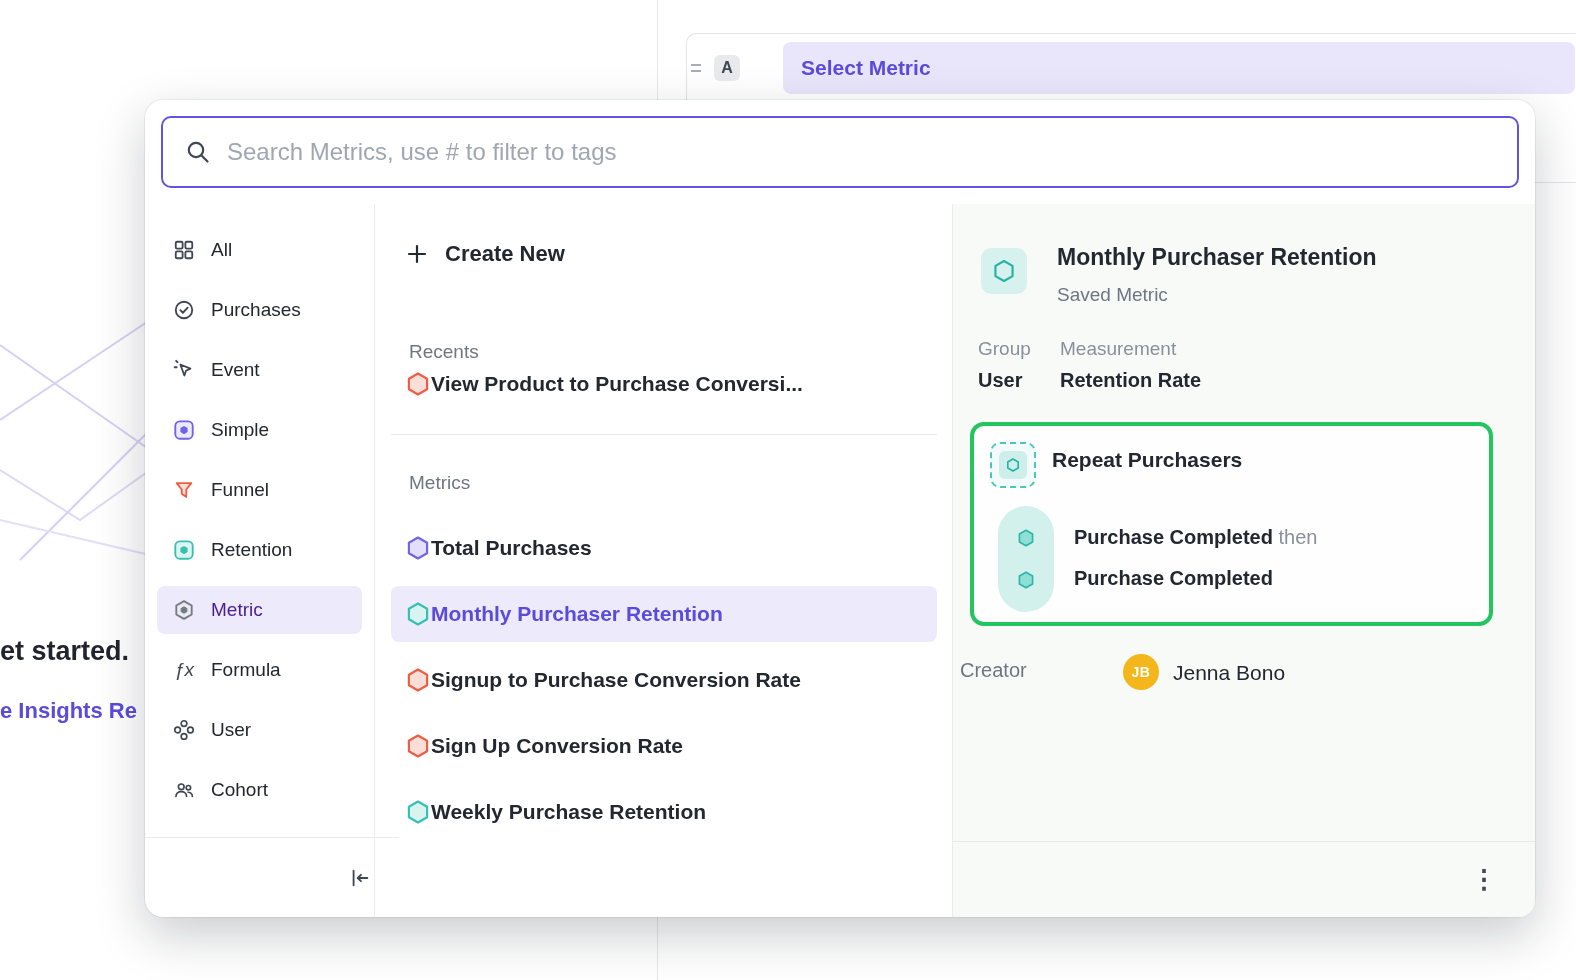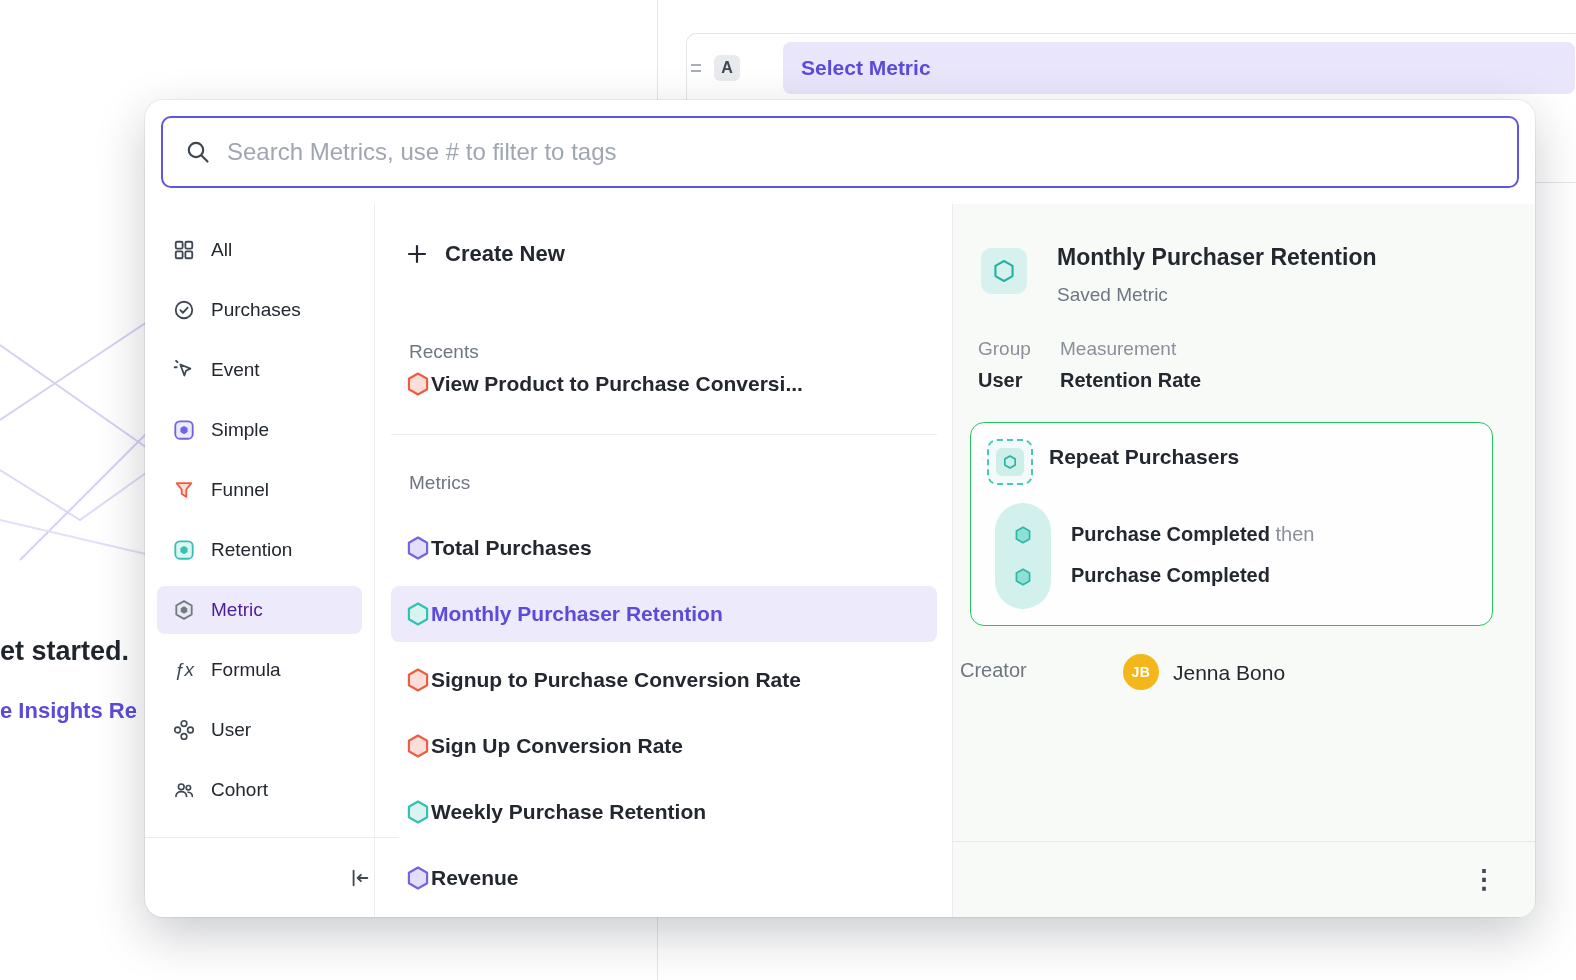--- a/index.html
+++ b/index.html
@@ -68,21 +68,21 @@
   .detail { flex:1; position:relative; background:#f8faf8; border-radius:0 0 16px 0; }
   .detail-icon-tile { position:absolute; left:28px; top:44px; width:46px; height:46px; background:#d7f2ee;
     border-radius:10px; display:flex; align-items:center; justify-content:center; }
   .detail-title { position:absolute; left:104px; top:40px; font-size:23px; font-weight:700; }
   .detail-subtitle { position:absolute; left:104px; top:80px; font-size:19px; color:#6f7682; }
   .meta-label { position:absolute; top:134px; font-size:19px; color:#8a909b; }
   .meta-value { position:absolute; top:165px; font-size:20px; font-weight:700; color:#23272f; }
   .meta-group { left:17px;margin-left:8px; } .meta-measure { left:107px; }
 
   .saved-card { position:absolute; left:17px; top:218px; width:523px; height:204px; background:#fdfefd;
-    border:1px solid #22c55e; border-radius:14px; }
+    border:4px solid #22c55e; border-radius:14px; }
   .dashed-tile { position:absolute; left:16px; top:16px; width:46px; height:46px; border:2px dashed #4cc6b8;
     border-radius:10px; background:#f2fbf9; display:flex; align-items:center; justify-content:center; }
   .dashed-inner { width:28px; height:28px; background:#cdeee9; border-radius:6px;
     display:flex; align-items:center; justify-content:center; }
   .saved-card-title { position:absolute; left:78px; top:22px; font-size:21px; font-weight:700; }
   .step-pill { position:absolute; left:24px; top:80px; width:56px; height:106px; background:#d2f0ec;
     border-radius:28px; display:flex; flex-direction:column; align-items:center; justify-content:space-evenly; }
   .step-line { position:absolute; left:100px; font-size:20px; color:#23272f; white-space:nowrap; }
   .step1 { top:100px; } .step2 { top:141px; }
   .step-line b { font-weight:700; } .then { color:#8a909b; font-weight:400; }
@@ -300,26 +300,20 @@
         <span>Sign Up Conversion Rate</span>
       </div>
 
       <div class="mrow r4">
         <svg class="hex hex-26 teal" viewBox="0 0 24 24">
           <path d="M12 2.3 L20.4 7.1 V16.9 L12 21.7 L3.6 16.9 V7.1 Z"></path>
           </svg>
         <span>Weekly Purchase Retention</span>
       </div>
 
-      <div class="mrow r5">
-        <svg class="hex hex-26 purple" viewBox="0 0 24 24">
-          <path d="M12 2.3 L20.4 7.1 V16.9 L12 21.7 L3.6 16.9 V7.1 Z"></path>
-          </svg>
-        <span>Revenue</span>
-      </div>
     </div>
 
     <div class="detail">
 
       <div class="detail-icon-tile">
         <svg width="26" height="26" viewBox="0 0 24 24">
           <path d="M12 2.8 L19.9 7.3 V16.7 L12 21.2 L4.1 16.7 V7.3 Z" fill="none" stroke="#25b3a4" stroke-width="2" stroke-linejoin="round"></path>
         </svg>
       </div>
       <div class="detail-title">Monthly Purchaser Retention</div>

